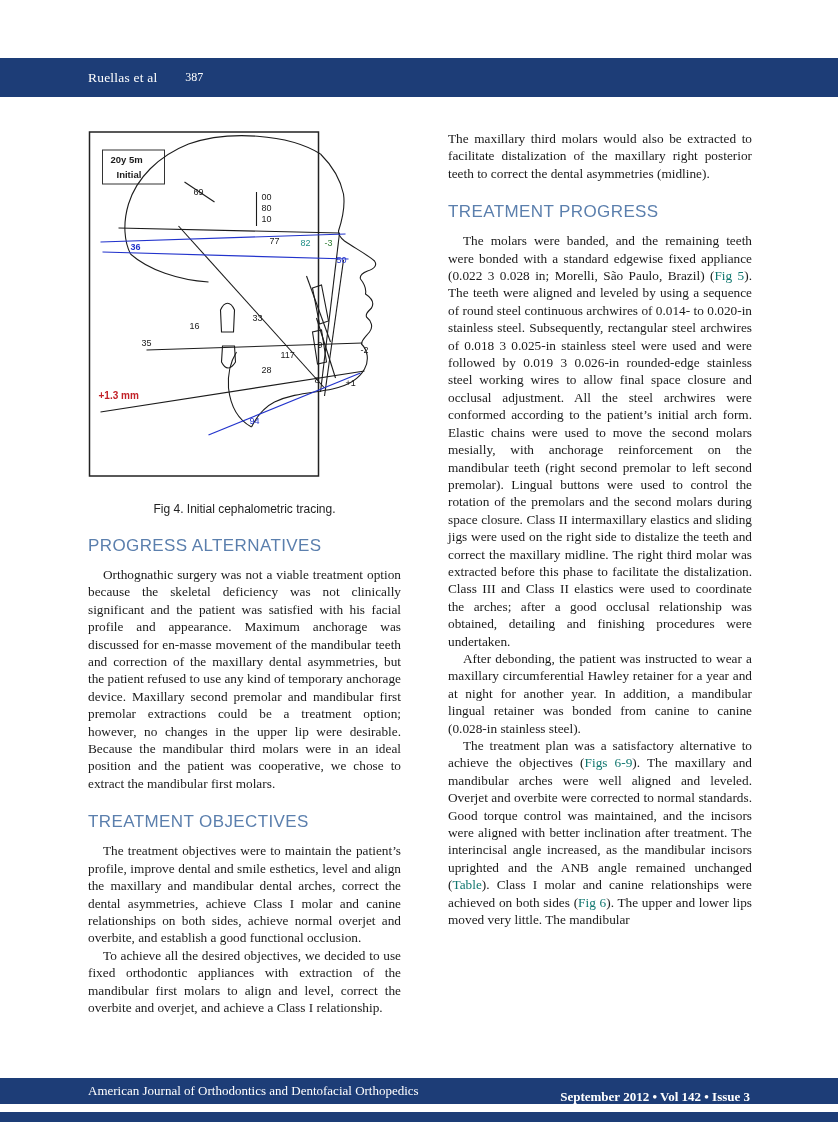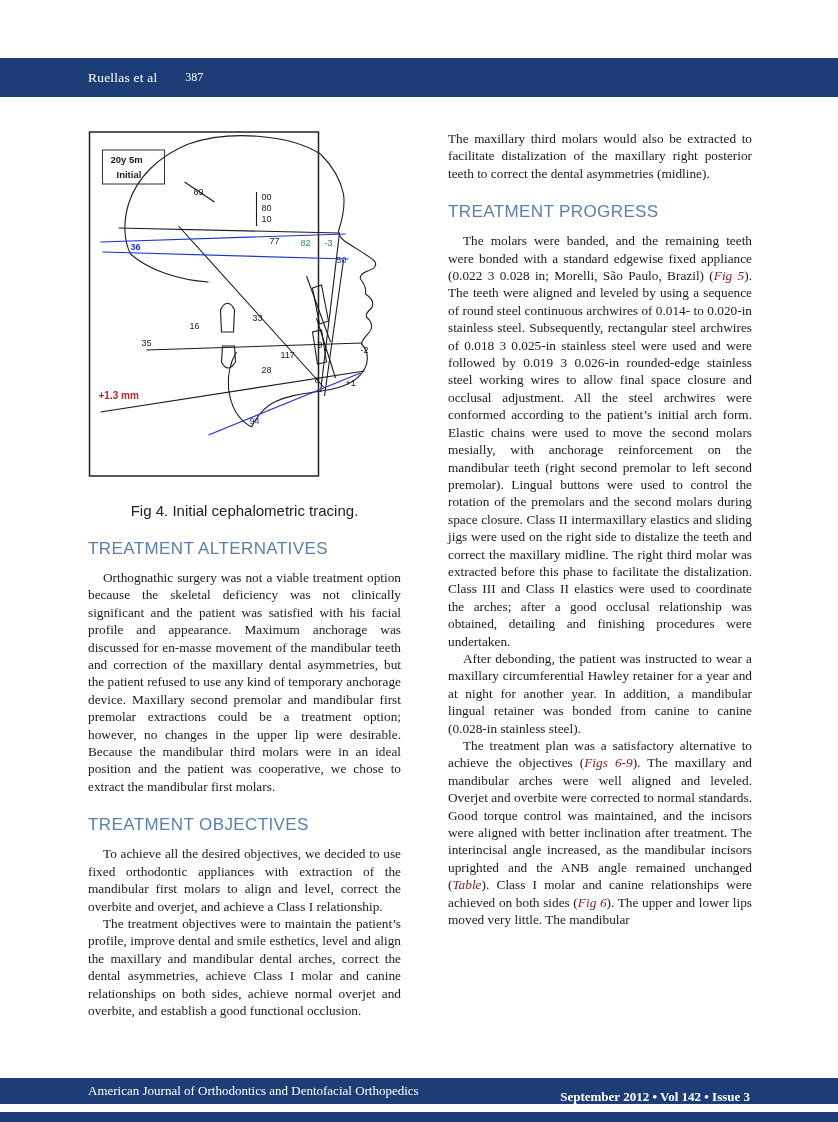--- a/index.html
+++ b/index.html
@@ -19,33 +19,33 @@
     position:absolute; top:130px; left:88px; width:664px;
     display:flex; gap:35px;
   }
   .col { width:313px; }
   .col.right { width:316px;margin-left:12px; }
   .figure-block { margin-bottom:16px; }
   .figure-frame svg { display:block; }
   .figure-frame svg text { font-family:"Liberation Sans", sans-serif; }
   .fig-caption {
     margin-top:22px; text-align:center;
-    font-family:"Liberation Sans", sans-serif; font-size:15px; color:#222222;
+    font-family:"Liberation Sans", sans-serif; font-size:12px; color:#222222;
   }
   .section-heading {
     font-family:"Liberation Sans", sans-serif; color:#5b7fad;
     font-size:17px; letter-spacing:0.4px; font-weight:400;
     margin:20px 0 10px 0;
   }
   .para {
     font-size:13.3px; line-height:17.4px; text-align:justify;
     hyphens:auto; -webkit-hyphens:auto;
   }
   .para.indent { text-indent:15px; }
-  .figref { color:#7f1d1d; cursor:pointer;font-style:italic; }
+  .figref { color:#0f766e; cursor:pointer; }
   .footer-band {
     top:1078px; height:26px; display:flex; align-items:center;
     justify-content:space-between; padding:0 88px; color:#ffffff;gap:20px;
   }
   .footer-left { font-size:13px; }
   .footer-right { font-size:13px; font-weight:700;margin-top:11px; }
   .bottom-strip { top:1112px; height:10px; }
 </style>
 </head>
 <body>
@@ -129,25 +129,25 @@
               <text x="161" y="294" fill="#2233cc" font-size="9">94</text>
             </g>
         </svg>
       </div>
       <div class="fig-caption">
         <span>Fig 4.</span>
         <span>Initial cephalometric tracing.</span>
       </div>
     </div>
     <div>
-        <div class="section-heading">TREATMENT ALTERNATIVES</div>
+        <div class="section-heading">PROGRESS ALTERNATIVES</div>
         <p class="para indent">Orthognathic surgery was not a viable treatment option because the skeletal deficiency was not clinically significant and the patient was satisfied with his facial profile and appearance. Maximum anchorage was discussed for en-masse movement of the mandibular teeth and correction of the maxillary dental asymmetries, but the patient refused to use any kind of temporary anchorage device. Maxillary second premolar and mandibular first premolar extractions could be a treatment option; however, no changes in the upper lip were desirable. Because the mandibular third molars were in an ideal position and the patient was cooperative, we chose to extract the mandibular first molars.</p>
         <div class="section-heading">TREATMENT OBJECTIVES</div>
+        <p class="para indent">The treatment objectives were to maintain the patient’s profile, improve dental and smile esthetics, level and align the maxillary and mandibular dental arches, correct the dental asymmetries, achieve Class I molar and canine relationships on both sides, achieve normal overjet and overbite, and establish a good functional occlusion.</p>
         <p class="para indent">To achieve all the desired objectives, we decided to use fixed orthodontic appliances with extraction of the mandibular first molars to align and level, correct the overbite and overjet, and achieve a Class I relationship.</p>
-        <p class="para indent">The treatment objectives were to maintain the patient’s profile, improve dental and smile esthetics, level and align the maxillary and mandibular dental arches, correct the dental asymmetries, achieve Class I molar and canine relationships on both sides, achieve normal overjet and overbite, and establish a good functional occlusion.</p>
       </div>
   </div>
 
   <div class="col right">
     <div>
         <p class="para">The maxillary third molars would also be extracted to facilitate distalization of the maxillary right posterior teeth to correct the dental asymmetries (midline).</p>
         <div class="section-heading">TREATMENT PROGRESS</div>
         <p class="para indent">The molars were banded, and the remaining teeth were bonded with a standard edgewise fixed appliance (0.022 3 0.028 in; Morelli, São Paulo, Brazil) (<span class="figref">Fig 5</span>). The teeth were aligned and leveled by using a sequence of round steel continuous archwires of 0.014- to 0.020-in stainless steel. Subsequently, rectangular steel archwires of 0.018 3 0.025-in stainless steel were used and were followed by 0.019 3 0.026-in rounded-edge stainless steel working wires to allow final space closure and occlusal adjustment. All the steel archwires were conformed according to the patient’s initial arch form. Elastic chains were used to move the second molars mesially, with anchorage reinforcement on the mandibular teeth (right second premolar to left second premolar). Lingual buttons were used to control the rotation of the premolars and the second molars during space closure. Class II intermaxillary elastics and sliding jigs were used on the right side to distalize the teeth and correct the maxillary midline. The right third molar was extracted before this phase to facilitate the distalization. Class III and Class II elastics were used to coordinate the arches; after a good occlusal relationship was obtained, detailing and finishing procedures were undertaken.</p>
         <p class="para indent">After debonding, the patient was instructed to wear a maxillary circumferential Hawley retainer for a year and at night for another year. In addition, a mandibular lingual retainer was bonded from canine to canine (0.028-in stainless steel).</p>
         <p class="para indent">The treatment plan was a satisfactory alternative to achieve the objectives (<span class="figref">Figs 6-9</span>). The maxillary and mandibular arches were well aligned and leveled. Overjet and overbite were corrected to normal standards. Good torque control was maintained, and the incisors were aligned with better inclination after treatment. The interincisal angle increased, as the mandibular incisors uprighted and the ANB angle remained unchanged (<span class="figref">Table</span>). Class I molar and canine relationships were achieved on both sides (<span class="figref">Fig 6</span>). The upper and lower lips moved very little. The mandibular</p>

